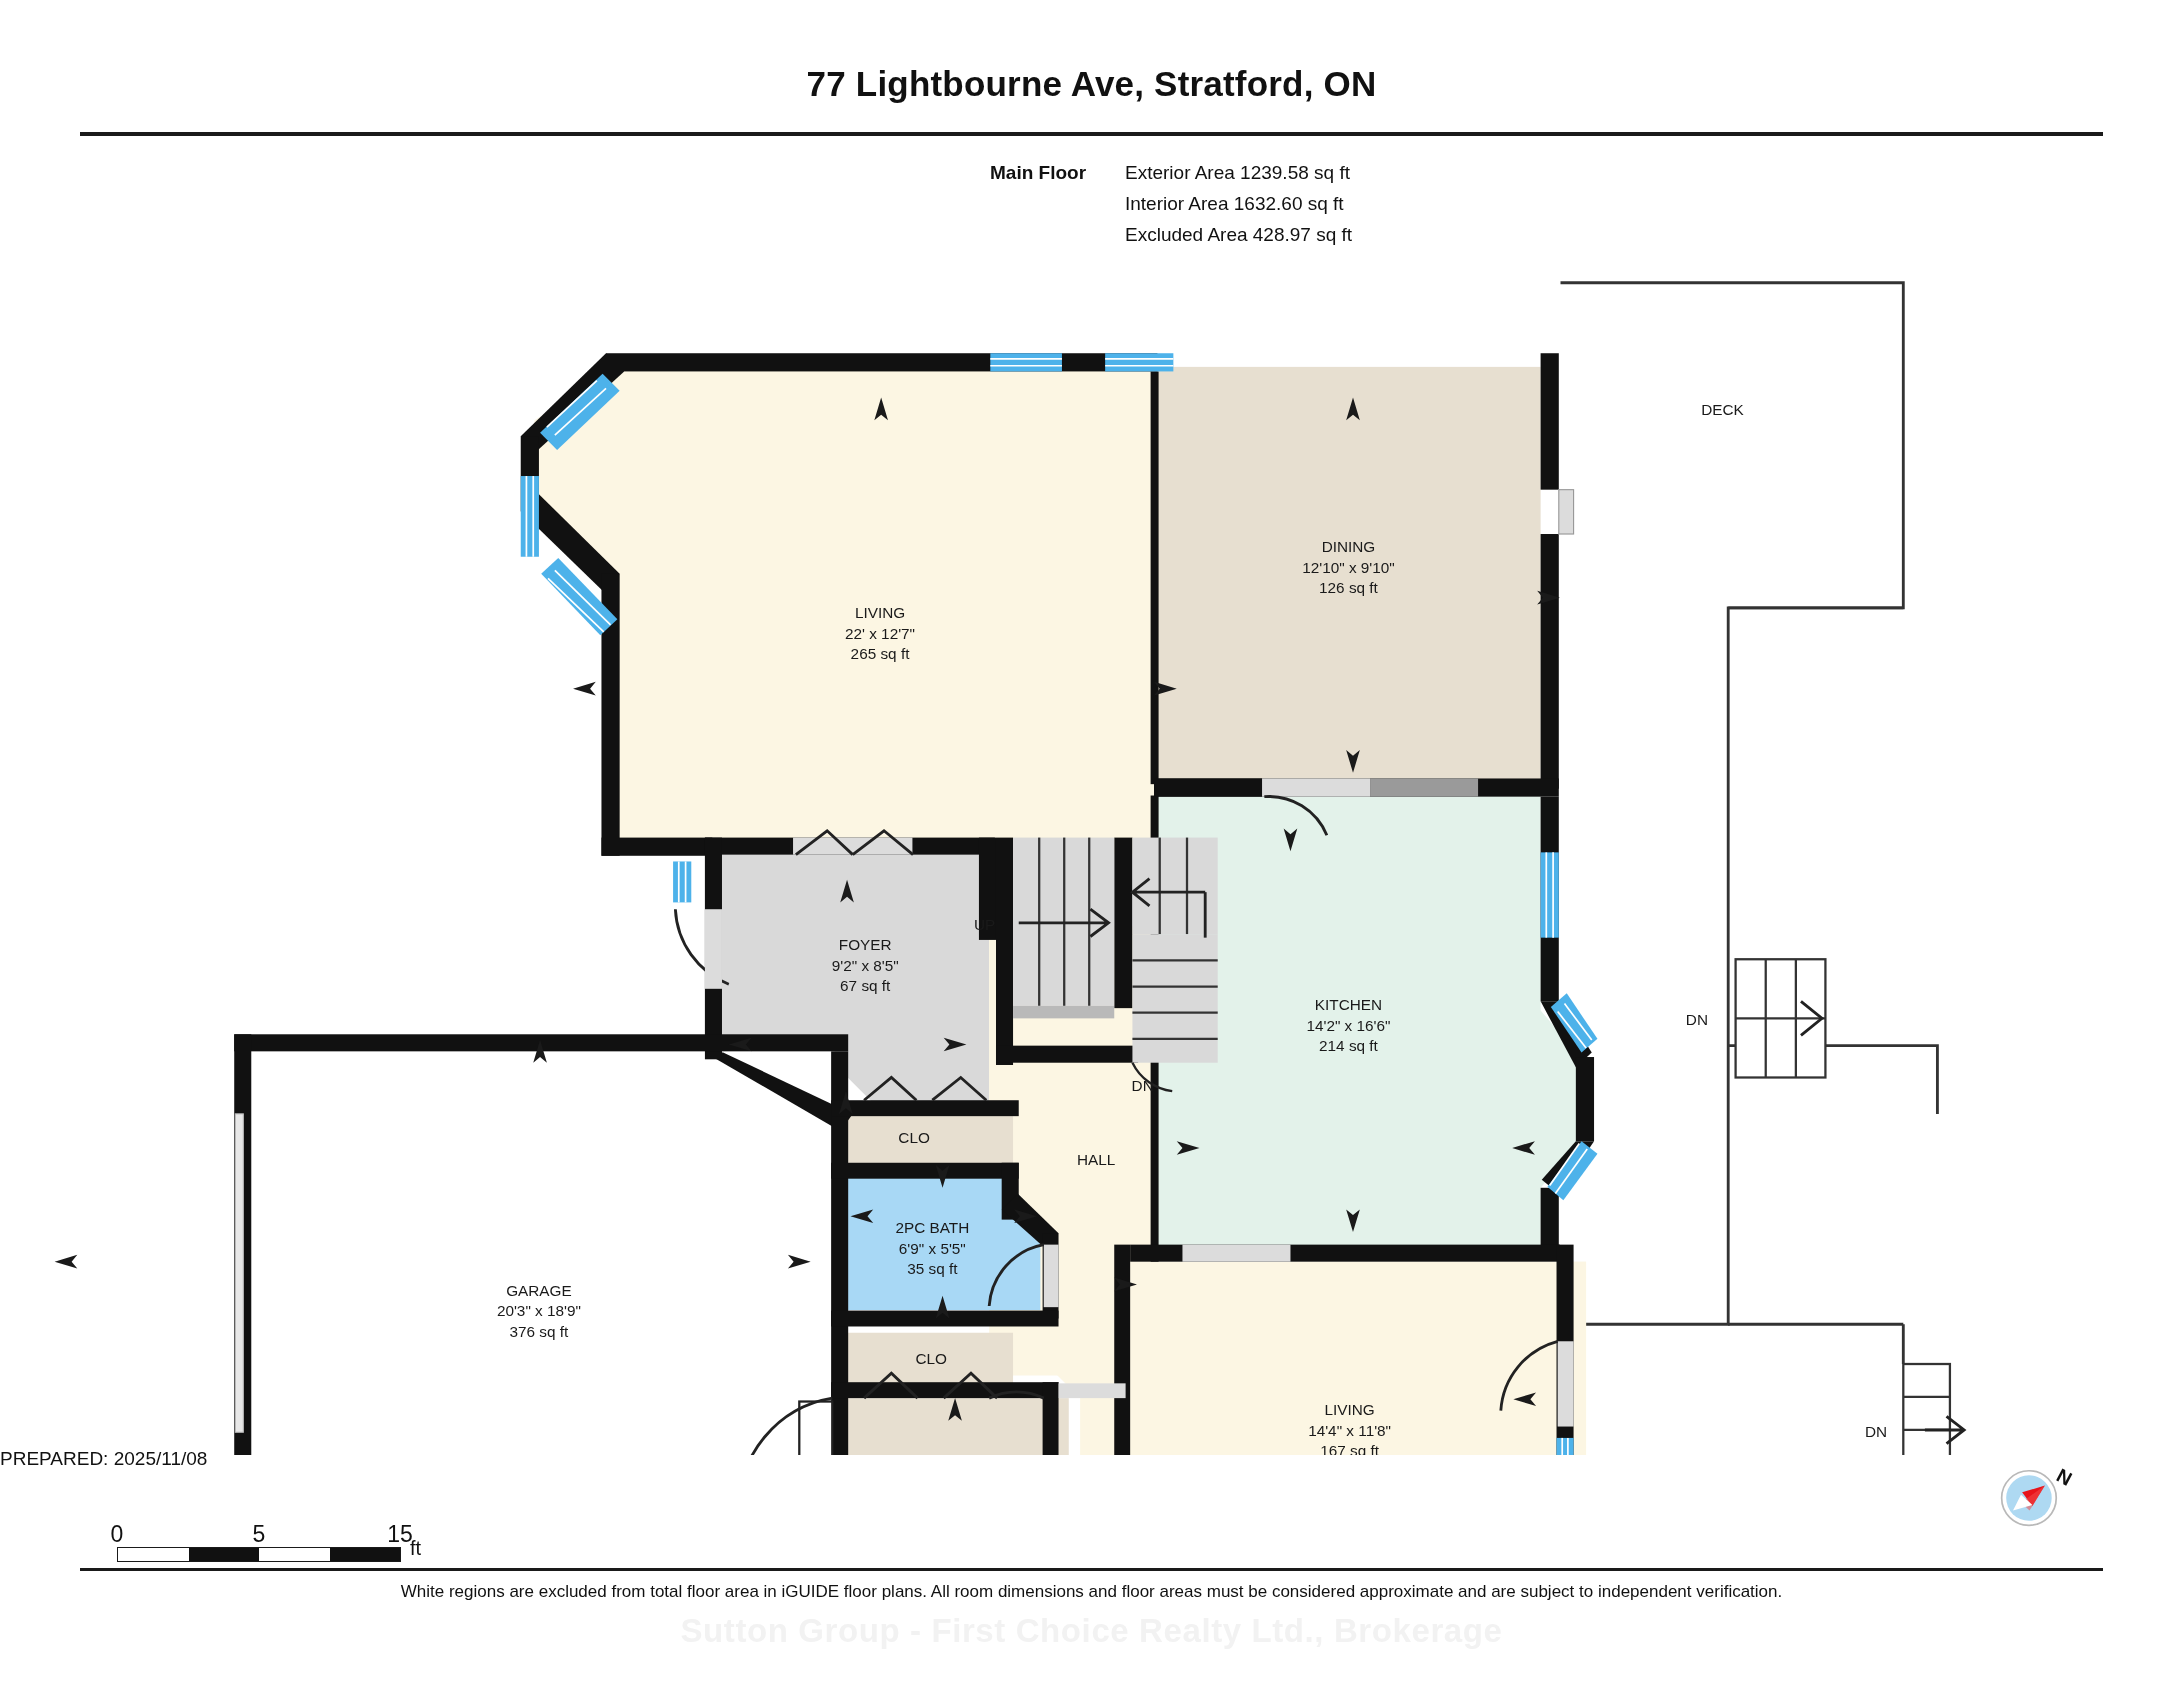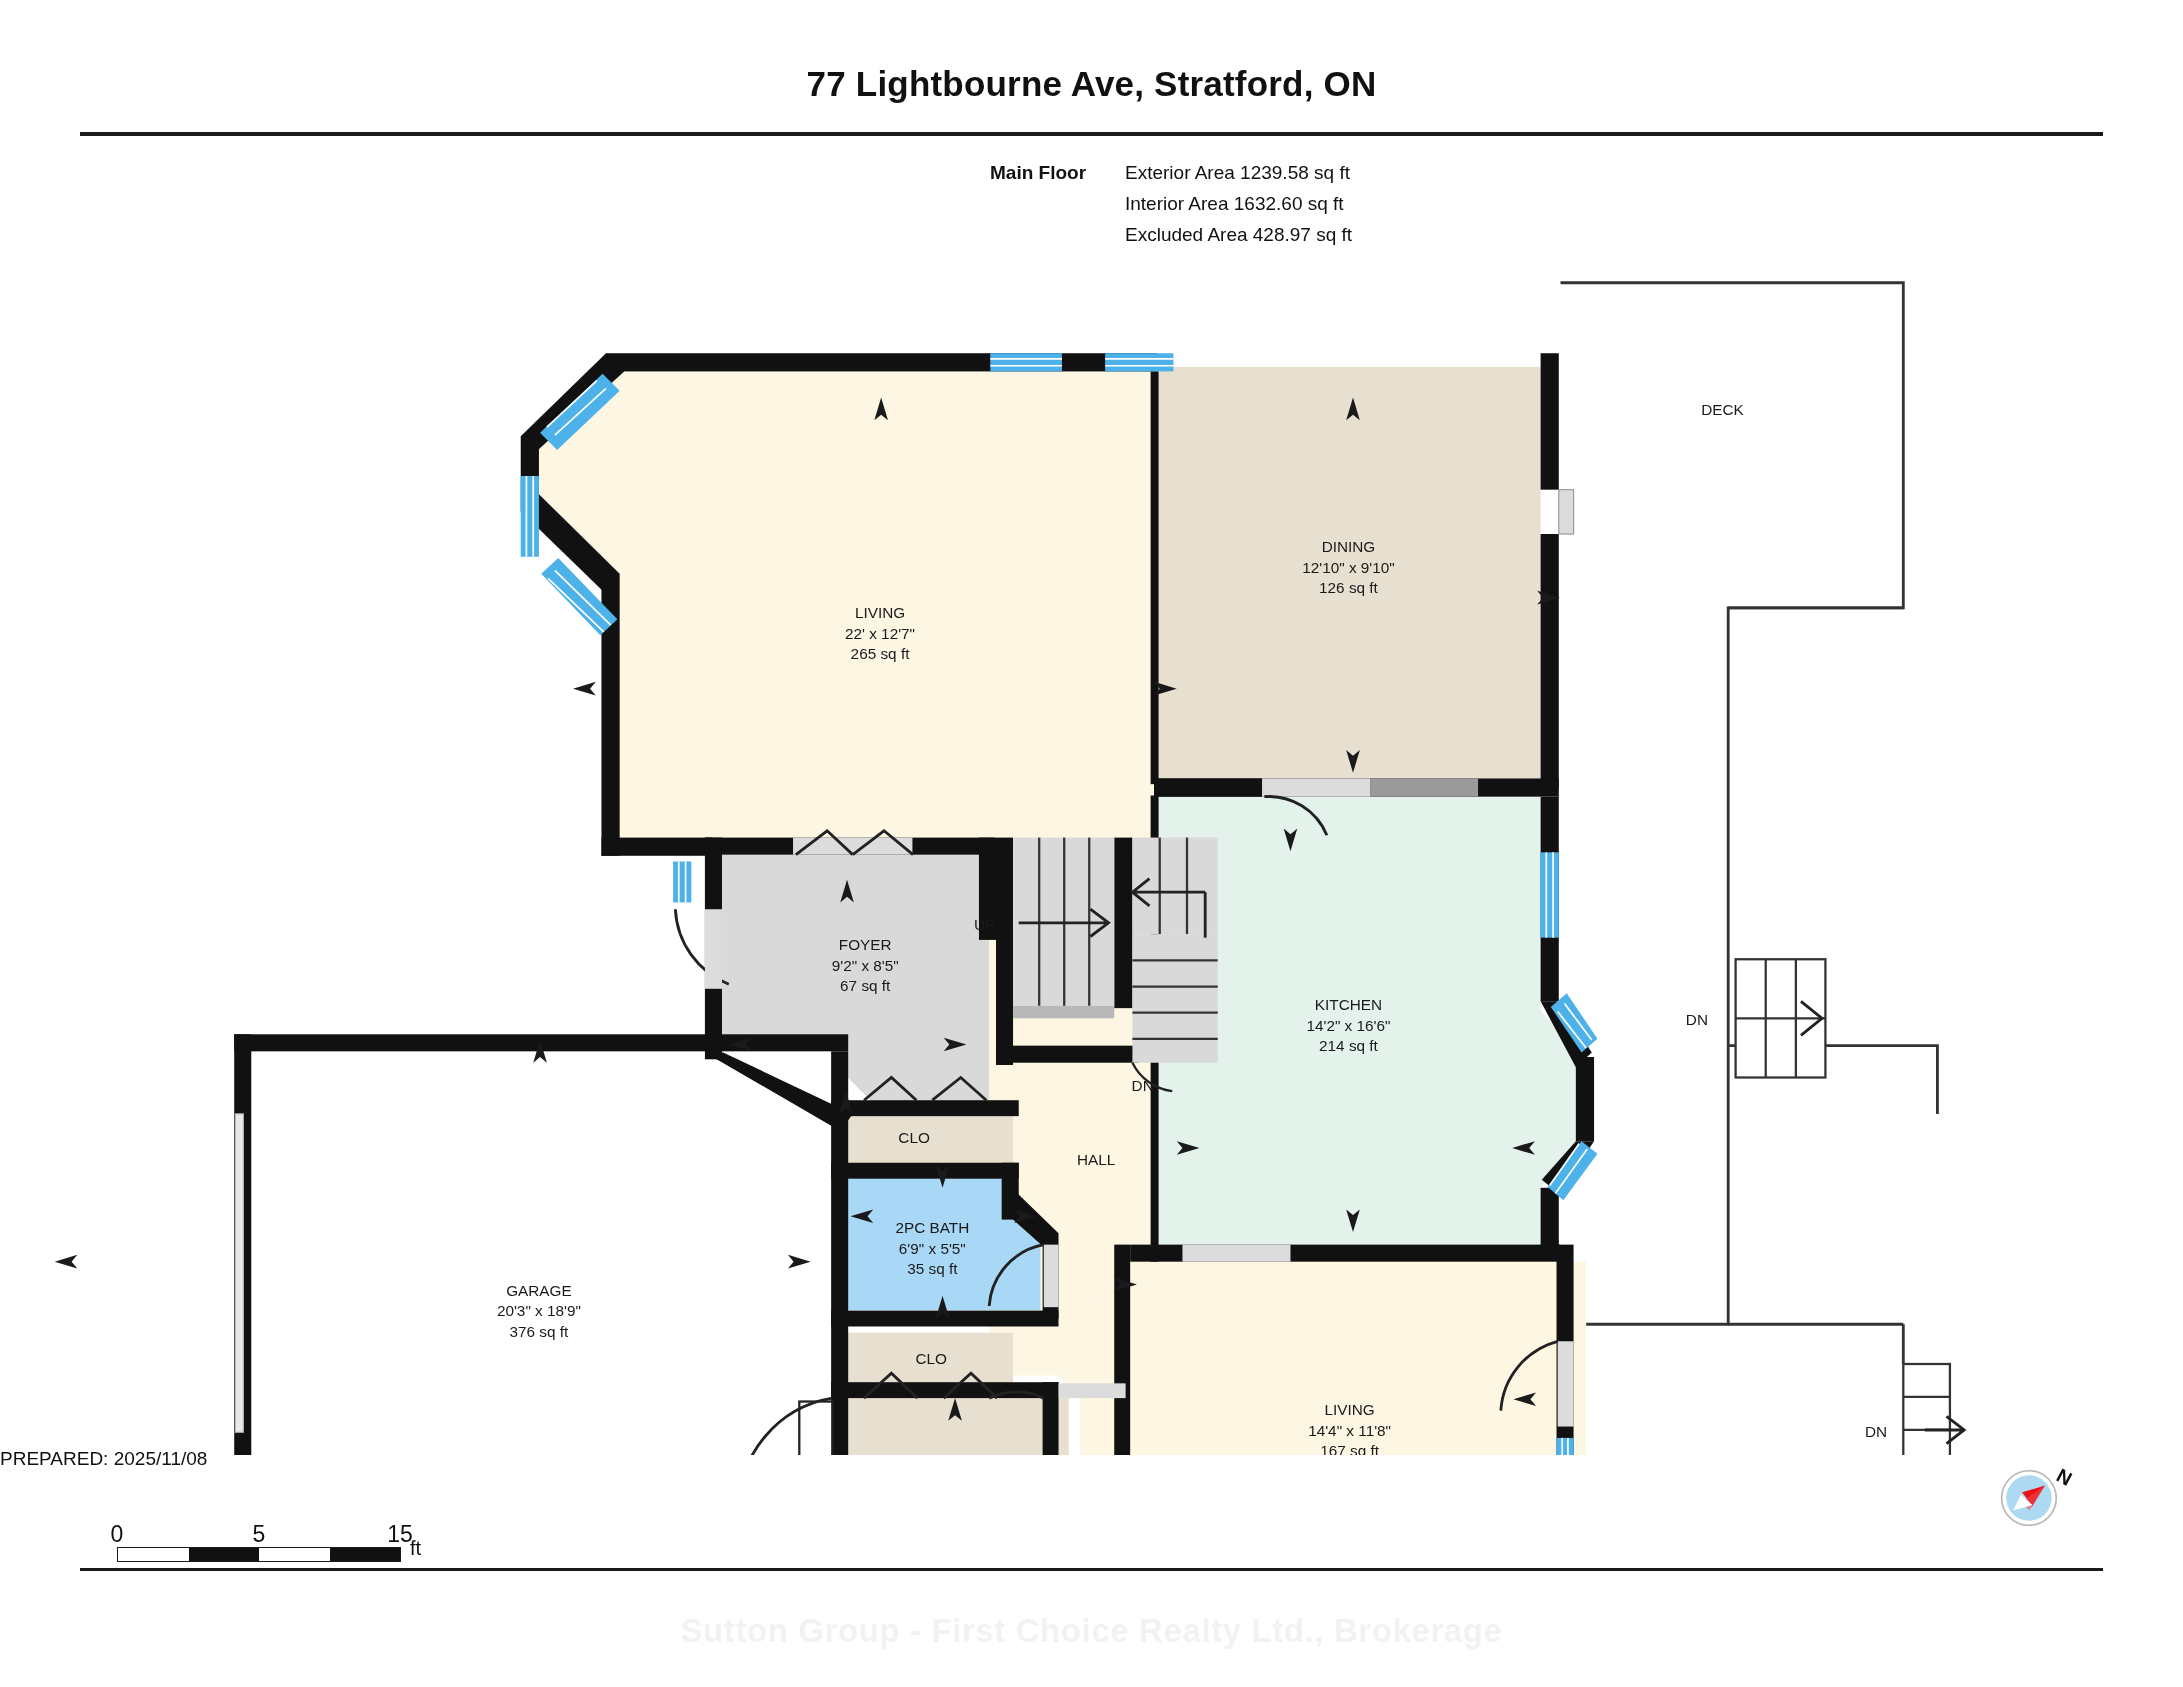--- a/index.html
+++ b/index.html
@@ -449,16 +449,17 @@
   <svg class="compass" viewBox="0 0 160 160">
     <circle cx="72" cy="88" r="48" fill="#ffffff" stroke="#b9b9b9" stroke-width="3"></circle>
     <circle cx="72" cy="88" r="40" fill="#aed9f2"></circle>
     <polygon points="100,66 60,78 78,102" fill="#e8131a"></polygon>
     <polygon points="100,66 78,102 73,110 58,96" fill="#f04a4a" opacity="0.55"></polygon>
     <polygon points="44,110 78,100 58,82" fill="#ffffff"></polygon>
     <text x="118" y="56" font-size="34" font-weight="bold" fill="#111" transform="rotate(28 118 56)">N</text>
   </svg>
 
   <div class="rule-bot"></div>
+  <div class="disclaimer">White regions are excluded from total floor area in iGUIDE floor plans. All room dimensions and floor areas must be considered approximate and are subject to independent verification.</div>
   <div class="watermark">Sutton Group - First Choice Realty Ltd., Brokerage</div>
 
 </div>
 
 
 </body></html>

